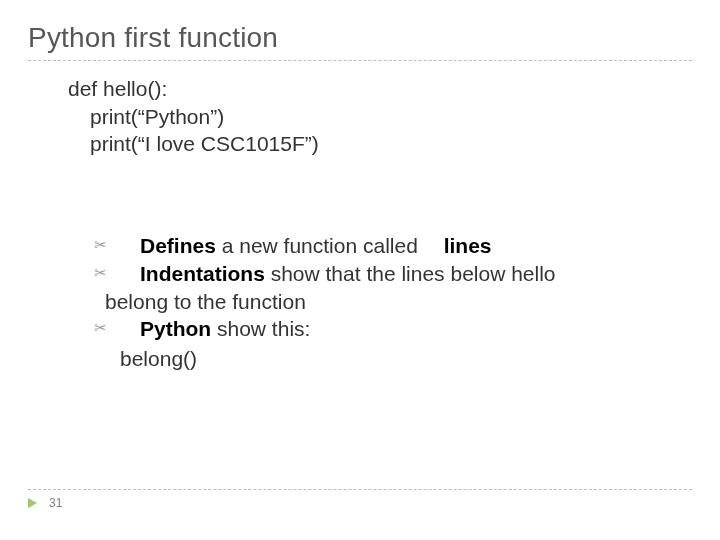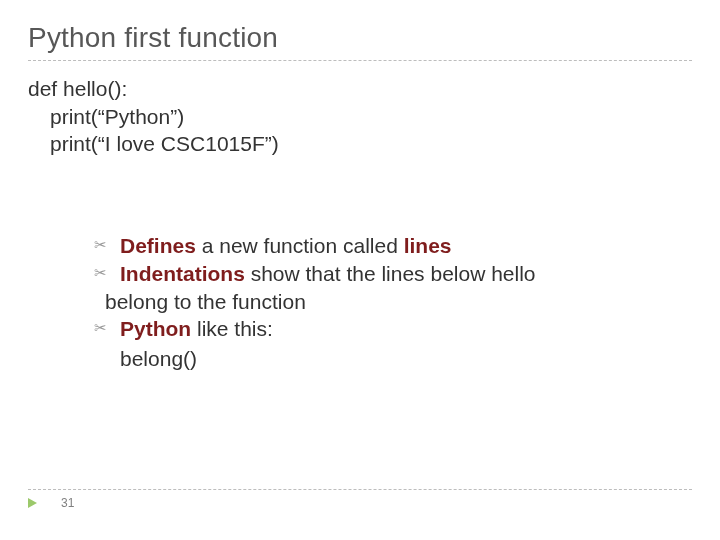--- a/index.html
+++ b/index.html
@@ -23,20 +23,21 @@
     font-weight:400;
     margin:0 0 6px 0;
     letter-spacing:0.2px;
   }
   .title-rule{
     border:none;
     border-top:1.5px dashed #bdbdbd;
     margin:0 0 14px 0;
   }
   .code-block{
+    margin-left:40px;
     font-size:21px;
     line-height:1.32;
     color:#333;
   }
   .code-indent{padding-left:22px;}
   .bullets{
     margin:74px 0 0 66px;
     font-size:21px;
     line-height:1.32;
     color:#333;
@@ -49,34 +50,34 @@
   .bullet-row.cont{margin-left:11px;}
   .bmark{
     flex:0 0 auto;
     width:16px;
     color:#9a9a9a;
     font-size:15px;
     line-height:26px;
   }
   .btext{flex:1 1 auto;}
   .invoke-line{margin-left:26px;margin-top:2px;}
-  b{font-weight:700;color:#7f1d1d;}
+  b{font-weight:700;color:#000000;margin-left:20px;}
   .footer{
     position:absolute;
     left:0;right:0;bottom:30px;
   }
   .footer-rule{
     border:none;
     border-top:1.5px dashed #bdbdbd;
     margin:0 28px 6px 28px;
   }
   .pagecount-wrap{
     display:flex;
     align-items:center;
-    gap:24px;
+    gap:12px;
     margin-left:28px;
   }
   .page-arrow{
     width:0;height:0;
     border-top:5px solid transparent;
     border-bottom:5px solid transparent;
     border-left:9px solid #9cc96b;
   }
   .page-num{
     font-size:12px;
@@ -112,21 +113,21 @@
         <b>Indentations</b><span> show that  the lines below hello</span>
       </span>
     </div>
     <div class="bullet-row cont">
       <span class="btext">belong to the function</span>
     </div>
 
     <div class="bullet-row">
       <span class="bmark">✂</span>
       <span class="btext">
-        <b>Python</b><span> like this:</span>
+        <b>Python</b><span> show this:</span>
       </span>
     </div>
 
     <div class="invoke-line">belong()</div>
 
   </div>
 
   <div class="footer">
     <hr class="footer-rule">
     <div class="pagecount-wrap">

